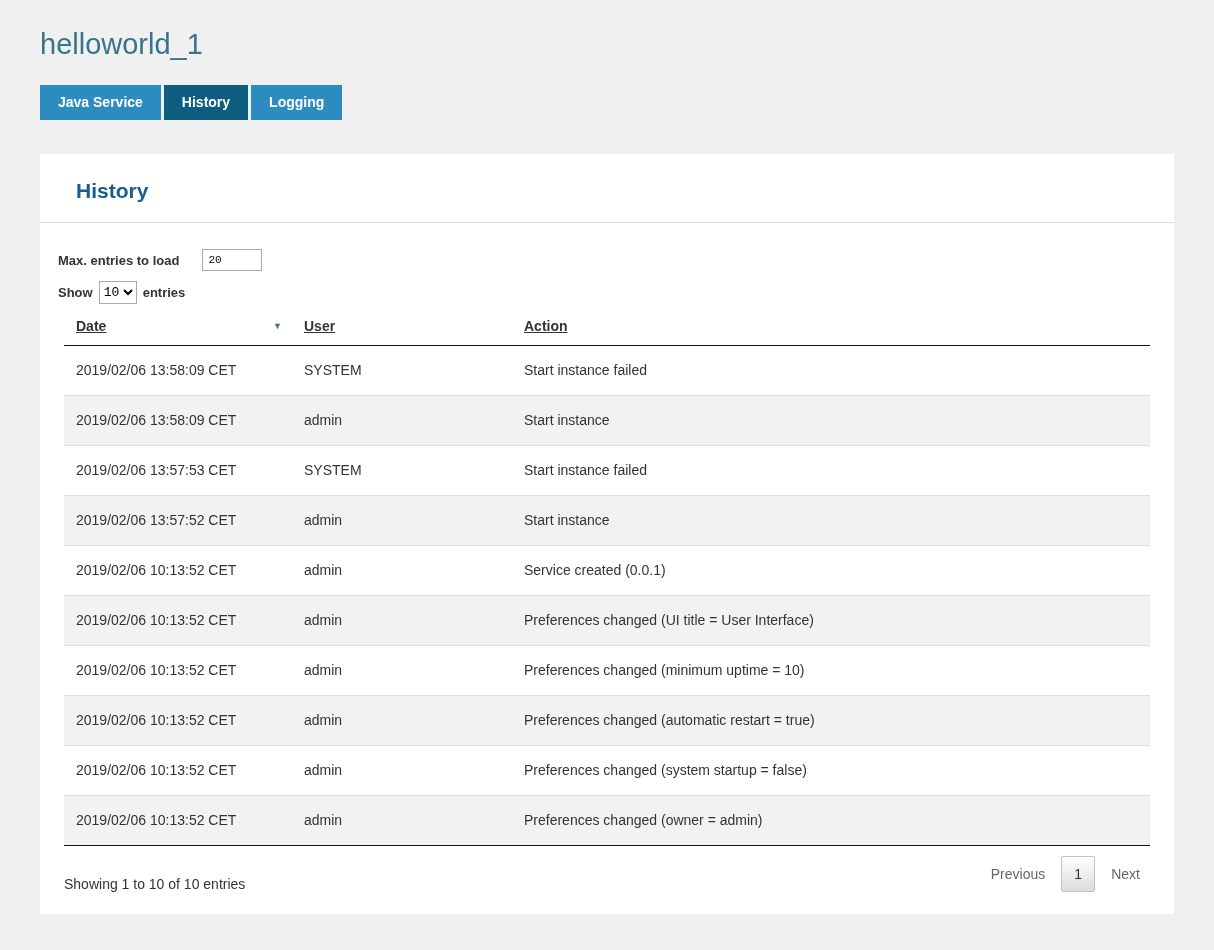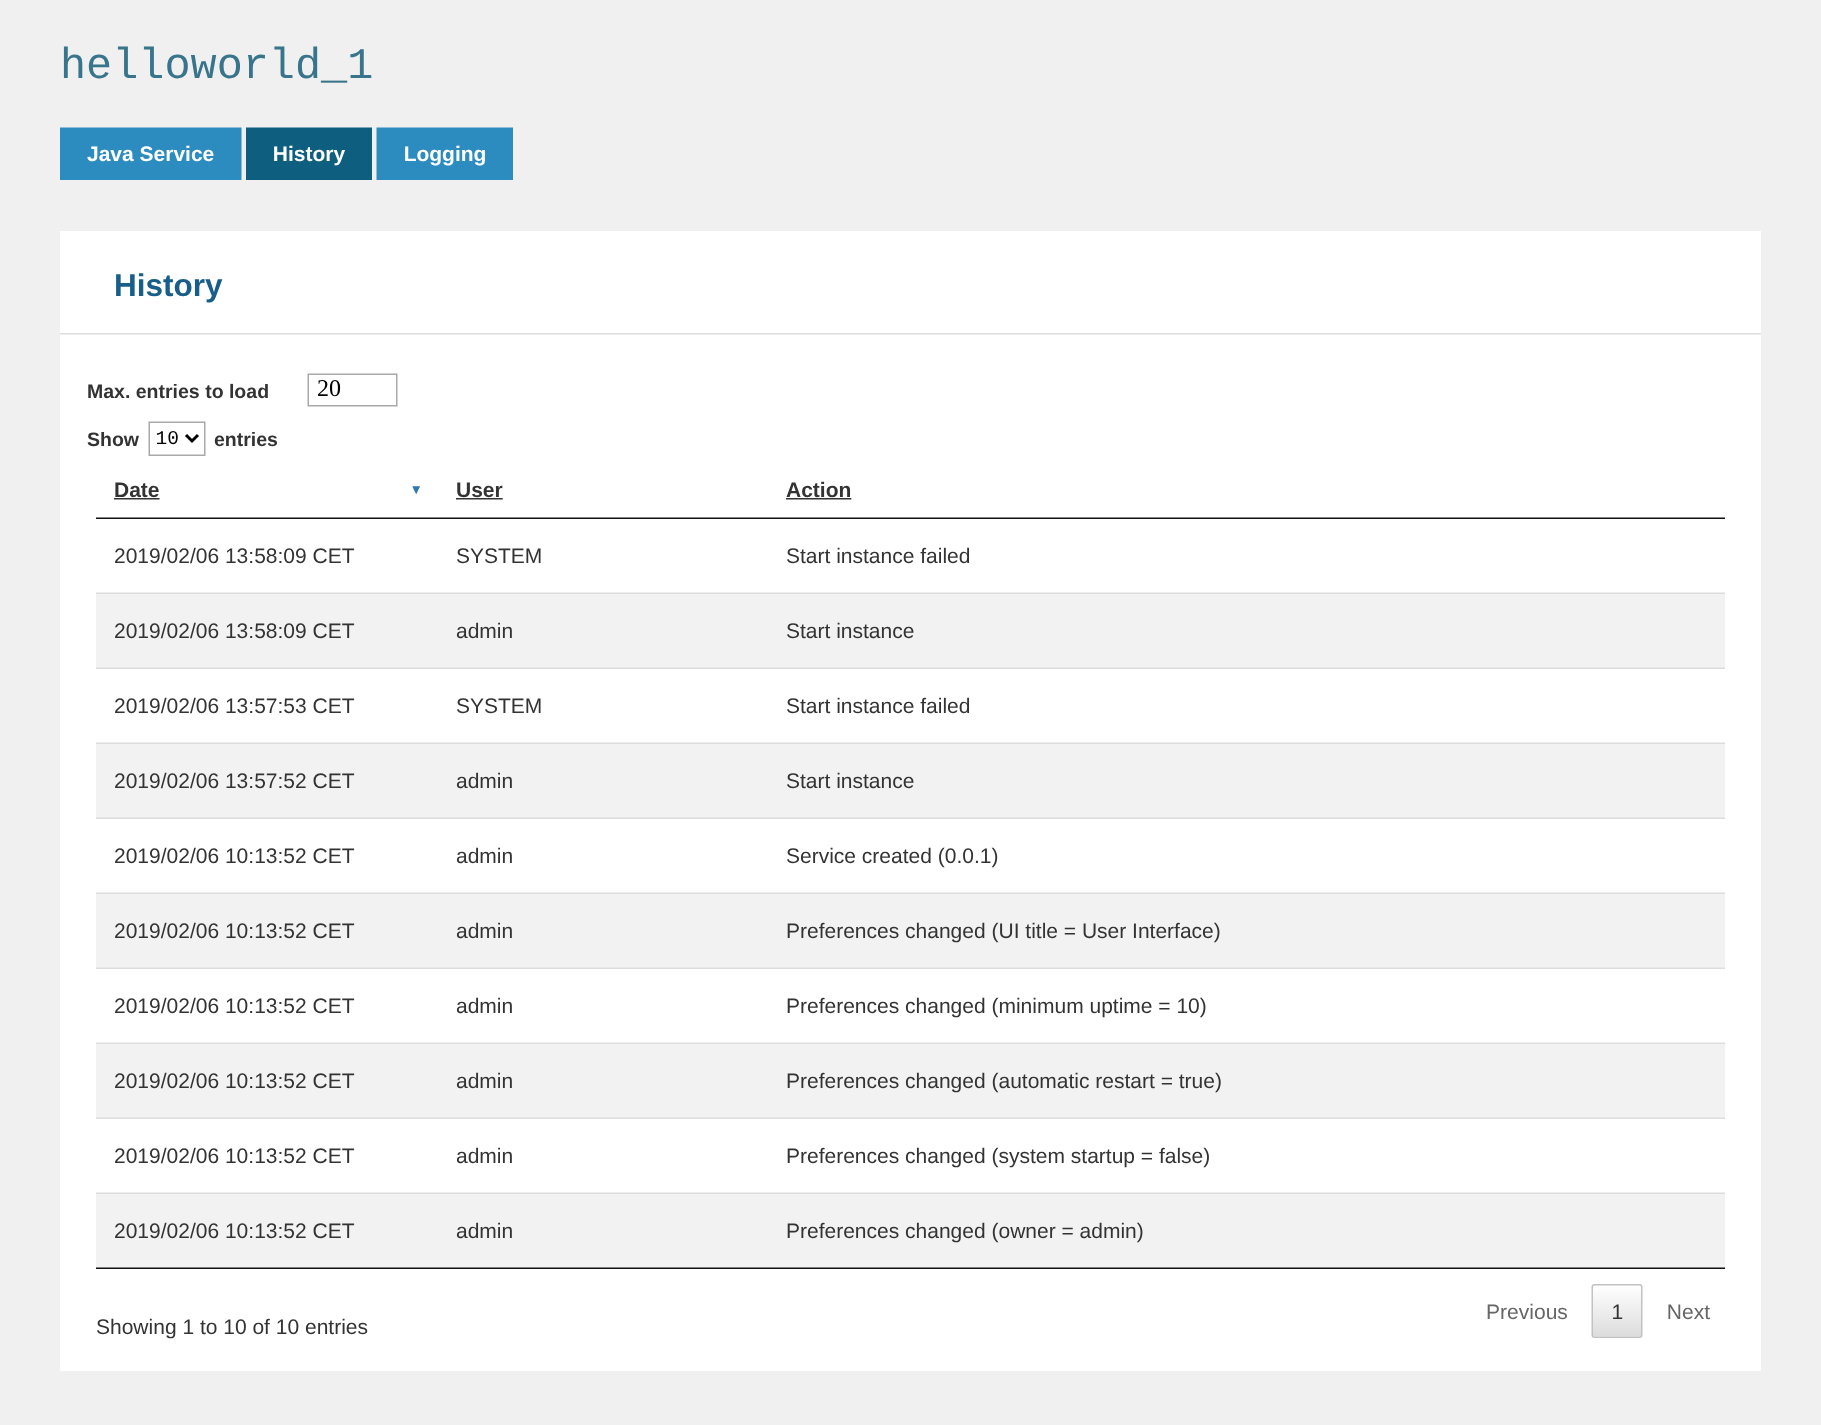--- a/index.html
+++ b/index.html
@@ -24,21 +24,20 @@
     min-height: 950px;
     margin: 0 auto;
     padding: 0 40px 40px 40px;
   }
   .page-title {
     margin: 0;
     padding: 28px 0 24px 0;
     font-size: 29px;
     font-weight: normal;
     color: var(--title-color);
-    font-family: Liberation Mono, monospace;
   }
   
   .tabs { display: flex; gap: 3px; margin-bottom: 34px; }
   .tab {
     background: var(--tab-bg);
     color: #ffffff;
     font-size: 14px;
     font-weight: bold;
     padding: 10px 18px;
     cursor: pointer;
@@ -52,28 +51,28 @@
     border-bottom: 1px solid #dddddd;
   }
   .card-header h2 {
     margin: 0;
     font-size: 21px;
     color: var(--heading-color);
   }
   .card-body { padding: 22px 18px 0 18px; }
   
   .control-label { font-size: 13px; font-weight: bold; color: var(--text); }
-  .max-entries-row { margin: 4px 0 10px 0; display: flex; align-items: center; gap: 23px; }
+  .max-entries-row { margin: 4px 0 10px 0; display: flex; align-items: center; }
   .max-entries-row input {
-    margin-left: 3px;
+    margin-left: 23px;
     width: 60px; height: 22px;
     border: 1px solid #a9a9a9;
     padding: 2px 5px;
-    font-size: 16px;
-    font-family: Liberation Serif, serif;
+    font-size: 11px;
+    font-family: Liberation Mono, monospace;
   }
   .show-filter-row {
     display: flex; justify-content: space-between; align-items: center;
     margin-bottom: 4px;
     gap: 29px;
   }
   .length-control { display: flex; align-items: center; gap: 6px; }
   .length-control select {
     height: 23px;
     border: 1px solid #a9a9a9;

